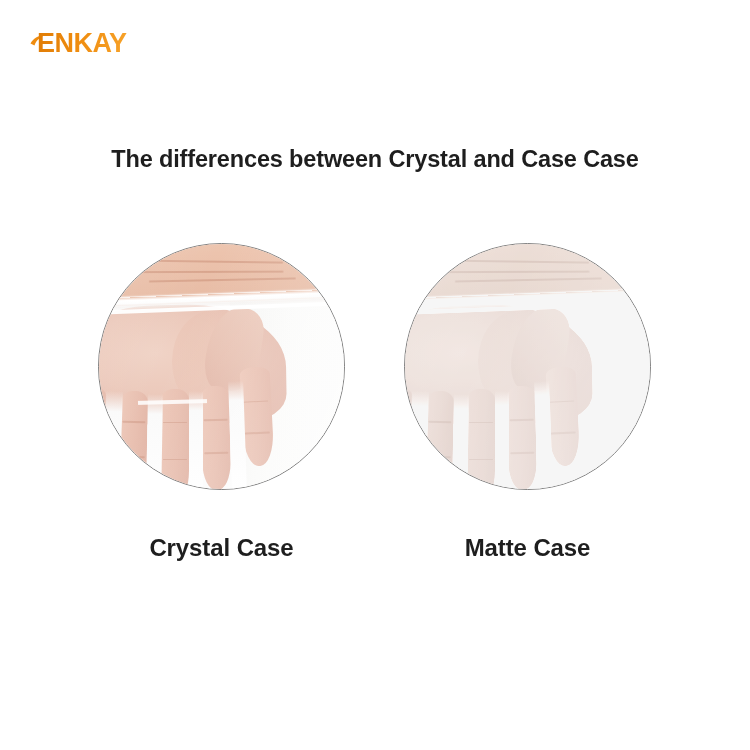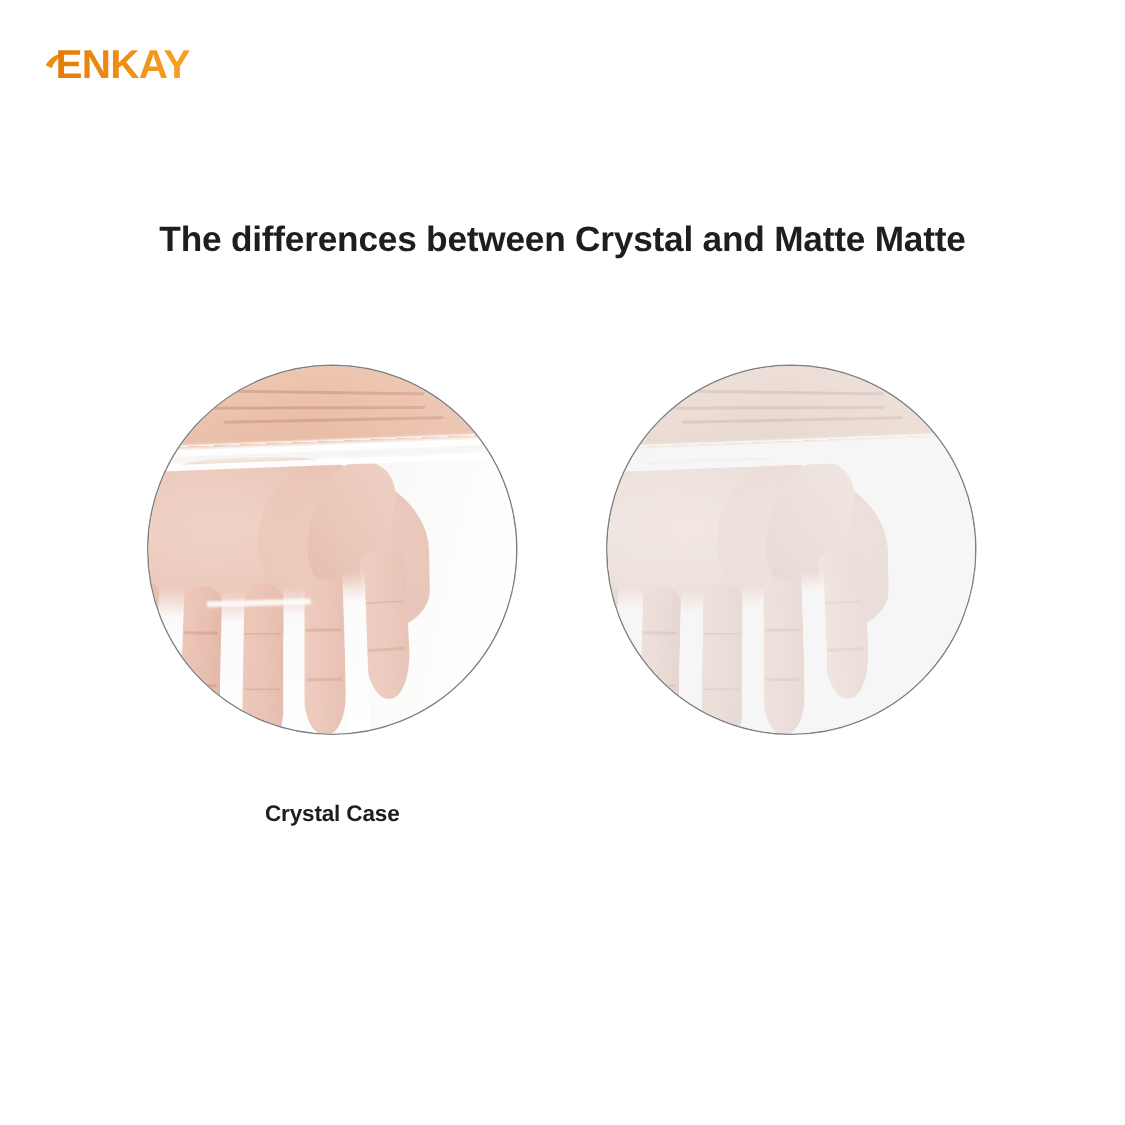--- a/index.html
+++ b/index.html
@@ -262,41 +262,41 @@
     background: rgba(255,255,255,0.30);
     pointer-events: none;
   }
 
   
   .caption {
     position: absolute;
     top: 534px;
     width: 247px;
     text-align: center;
-    font-size: 15px;
+    font-size: 24px;
     font-weight: bold;
     color: #1e1e1e;
     letter-spacing: -0.1px;
   }
   .caption.left  { left: 98px; }
   .caption.right { left: 404px; }
 </style>
 </head>
 <body>
 
 <div class="page">
 
   <div class="brand">
     <svg class="brand-flag" viewBox="0 0 16 12">
       <path d="M0.5 9.5 C3 4.5, 8 1.5, 15.5 0.5 C10 3.5, 6 6.5, 4.5 11.5 Z" fill="#ef8c0f"></path>
     </svg>
     <span class="brand-text">ENKAY</span>
   </div>
 
-  <div class="headline">The differences between Crystal and Matte Matte</div>
+  <div class="headline">The differences between Crystal and Case Case</div>
 
   <div class="compare-row">
 
     <div class="compare-item left crystal">
       <div class="circle">
         <div class="scene">
           <div class="glass-plate"></div>
 
           <div class="forearm">
             <div class="forearm-crease" style="left:8%;  top:52%; width:62%; transform:rotate(3deg);"></div>
@@ -388,14 +388,15 @@
           <div class="glare"></div>
           <div class="glare-thin"></div>
           <div class="sheen"></div>
         </div>
         <div class="frost"></div>
       </div>
     </div>
   </div>
 
   <div class="caption left">Crystal Case</div>
+  <div class="caption right">Matte Case</div>
 
 </div>
 
 </body></html>

